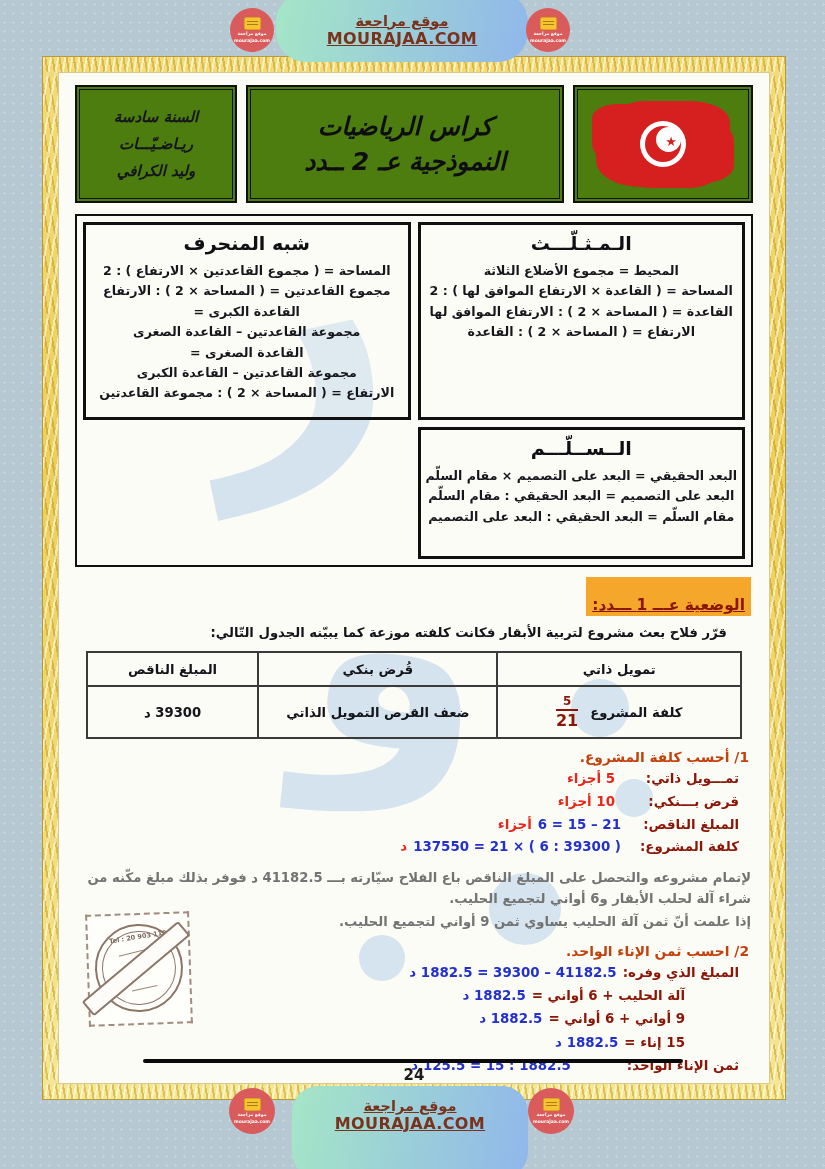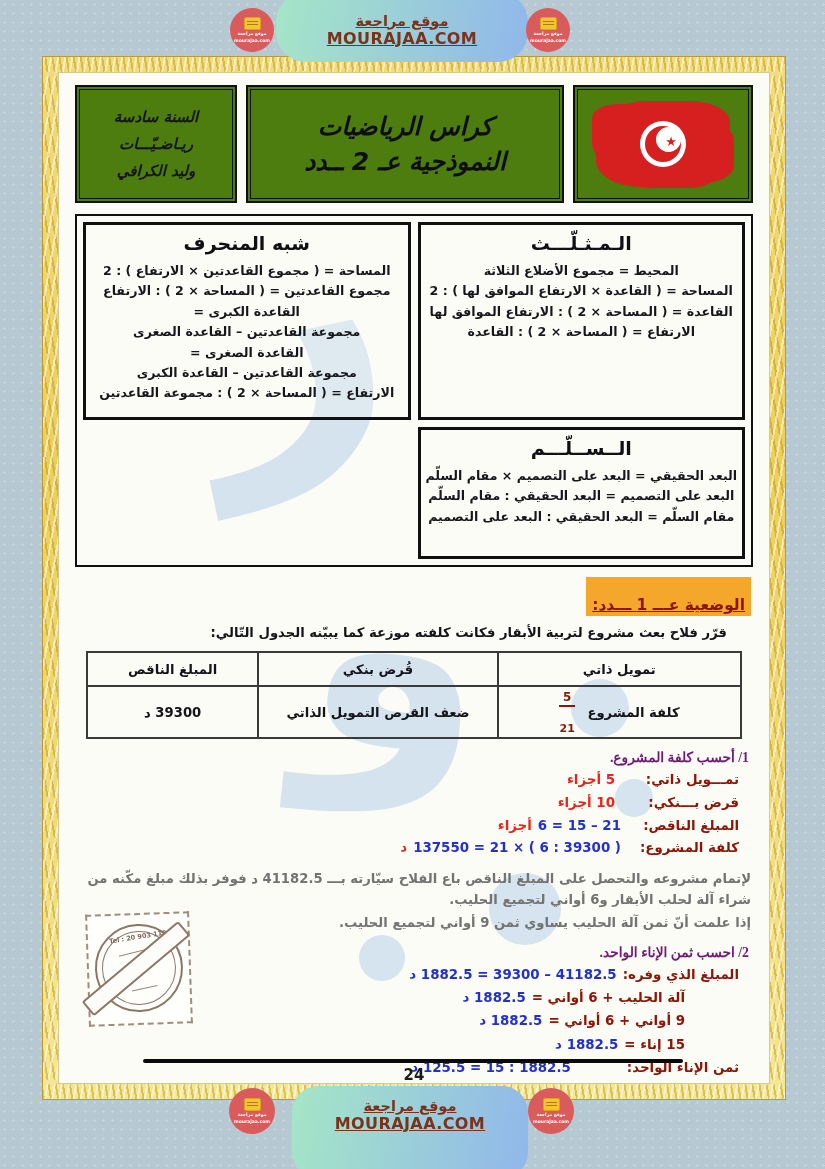--- a/index.html
+++ b/index.html
@@ -56,22 +56,22 @@
   .sec-badge{display:inline-block;background:#f4a72b;color:#8a1608;font-weight:bold;font-size:15.5px;padding:19px 6px 2px;text-decoration:underline;}
   .intro{font-size:13.2px;font-weight:bold;color:#14141a;margin:9px 26px 0 0;}
   table.ex-table{margin:11px auto 0;width:656px;border-collapse:collapse;}
   .ex-table th,.ex-table td{border:2px solid #3a3a3a;font-size:13.2px;font-weight:bold;color:#14141a;text-align:center;padding:3px;}
   .ex-table th{height:26px;}
   .ex-table td{height:44px;border-radius:8px;}
   .col1{width:244px;}.col2{width:242px;}.col3{width:170px;}
   .cell-self{display:flex;align-items:center;justify-content:center;gap:12px;}
   .frac{color:#8a1608;font-weight:bold;line-height:1;}
   .frac .fn{display:block;font-size:12px;padding:0 4px 2px;border-bottom:2px solid #8a1608;}
-  .frac .fd{display:block;font-size:11px;padding-top:16px;}
-  .q-label{color:#701a75;font-weight:bold;font-size:13.8px;margin:10px 4px 2px 0;font-family:Liberation Serif, serif;}
+  .frac .fd{display:block;font-size:16px;padding-top:2px;}
+  .q-label{color:#c2410c;font-weight:bold;font-size:13.8px;margin:10px 4px 2px 0;}
   .steps{margin:3px 14px 0 0;}
   .step{display:flex;align-items:baseline;gap:6px;line-height:1.7;font-size:13.4px;font-weight:bold;}
   .step-label{color:#8a1608;min-width:112px;}
   .step-blue{color:#2330cc;}
   .step-red{color:#e8271c;}
   .para{font-size:13.2px;font-weight:bold;color:#737373;line-height:1.6;margin:8px 2px 0 0;}
   .q2steps{margin:2px 14px 0 0;}
   .sline{display:flex;align-items:baseline;gap:6px;font-size:13.4px;font-weight:bold;line-height:1.75;}
   .sl-label{color:#8a1608;}
   .sl-eq{color:#2330cc;}

